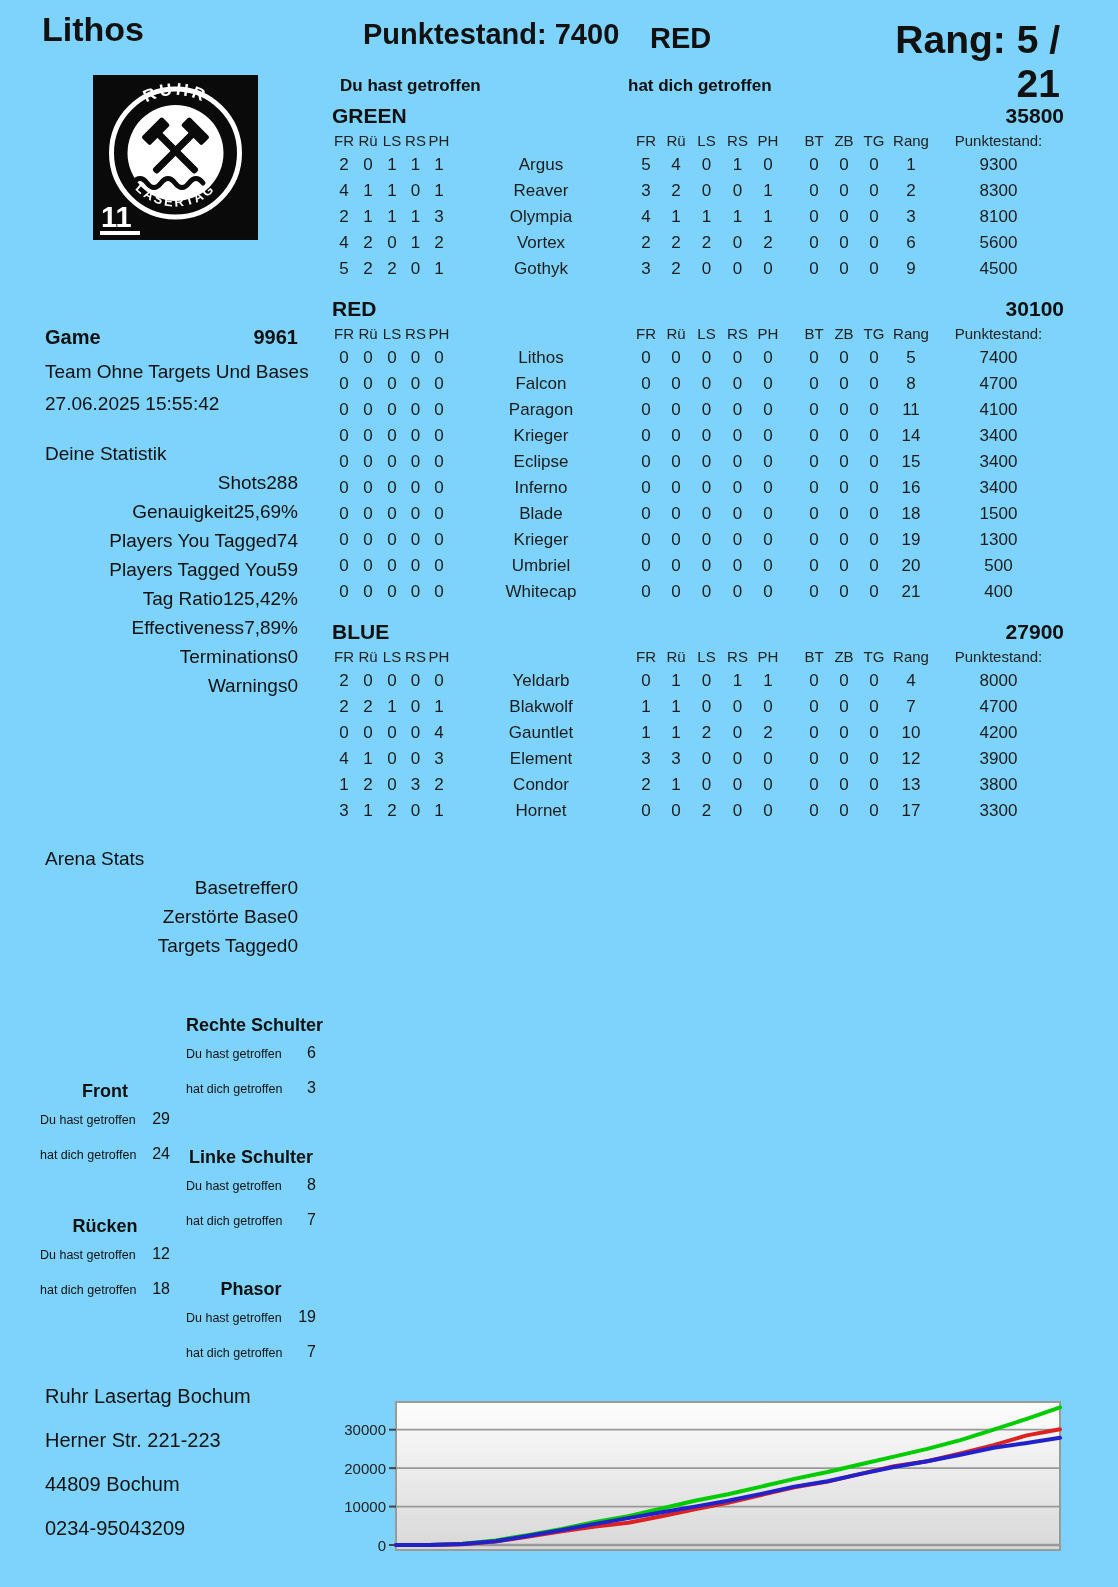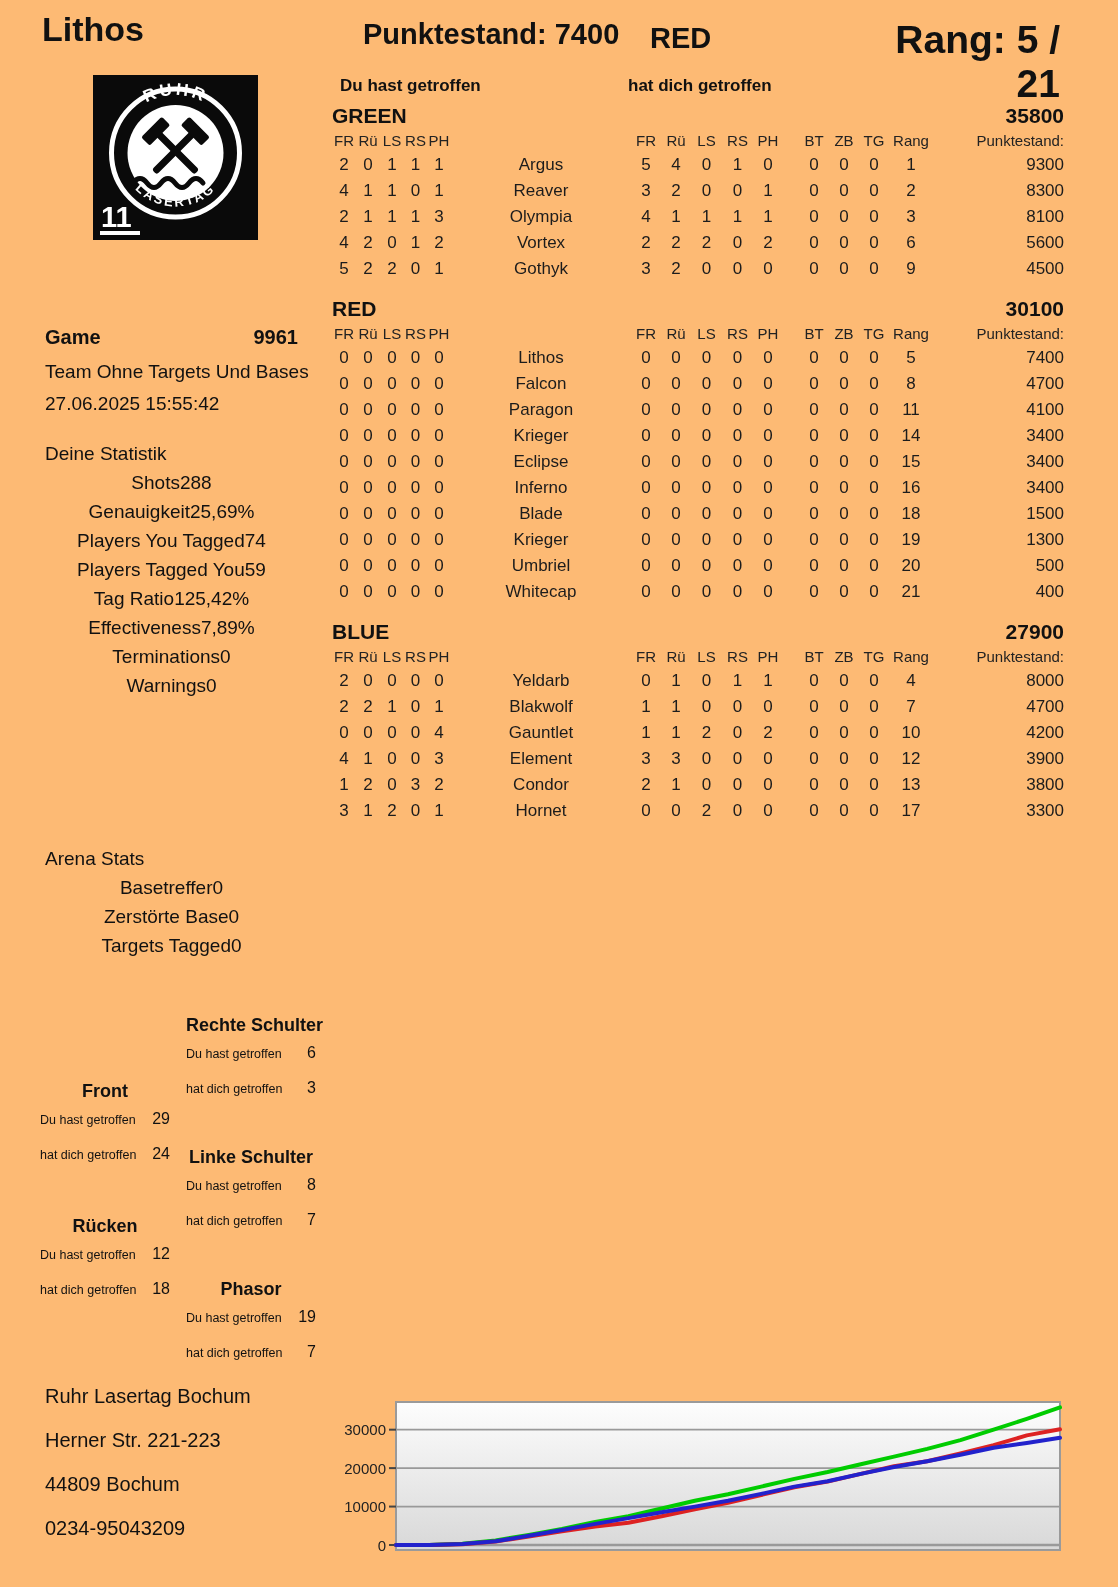--- a/index.html
+++ b/index.html
@@ -1,39 +1,39 @@
 <!DOCTYPE html>
 <html><head>
 <meta charset="utf-8">
 <style>
   html,body{margin:0;padding:0;background:#fff;}
   body{font-family:"Liberation Sans","DejaVu Sans",sans-serif;color:#111;}
-  #page{position:relative;width:1118px;height:1587px;background:#fdba74;overflow:hidden;}
+  #page{position:relative;width:1118px;height:1587px;background:#7dd3fc;overflow:hidden;}
   .abs{position:absolute;}
 
   
   .player-name{left:42px;top:10px;font-size:34px;font-weight:bold;}
   .score-head{left:363px;top:18px;font-size:29px;font-weight:bold;}
   .team-head{left:650px;top:22px;font-size:29px;font-weight:bold;}
   .rang-head{left:860px;top:18px;width:200px;text-align:right;font-size:39px;font-weight:bold;}
   .hit-col-label{font-size:17px;font-weight:bold;}
 
   
   #teams{left:332px;top:102px;width:732px;}
   .team-section{margin-bottom:13px;}
   .team-header{display:flex;justify-content:space-between;align-items:center;height:27px;font-size:21px;font-weight:bold;}
   .trow{display:grid;grid-template-columns:24px 24px 24px 23px 24px 180px 30px 30px 31px 31px 30px 16px 30px 30px 30px 44px 1fr;height:26px;align-items:center;font-size:17px;color:#1c1c1c;}
   .trow span{text-align:center;white-space:nowrap;}
-  .trow .c-punkte{text-align:right;}
+  .trow .c-punkte{}
   .trow.thead{height:23px;font-size:15px;color:#222;}
 
   
   .kv-block{width:253px;}
   .kv-title{font-size:19px;font-weight:normal;margin-bottom:7px;}
-  .kv-row{display:flex;justify-content:center;font-size:19px;height:29px;align-items:baseline;}
+  .kv-row{display:flex;justify-content:flex-end;font-size:19px;height:29px;align-items:baseline;}
   .game-row{left:45px;top:326px;width:253px;display:flex;justify-content:space-between;font-size:20px;font-weight:bold;}
   .plain-line{font-size:19px;}
 
   
   .zone{width:130px;}
   .zone-title{text-align:center;font-size:18px;font-weight:bold;margin-bottom:8px;white-space:nowrap;margin-top:35px;}
   .zone-row{display:flex;justify-content:space-between;align-items:baseline;margin-bottom:17px;}
   .zone-row .zl{font-size:12.5px;}
   .zone-row .zv{font-size:16px;}
 

